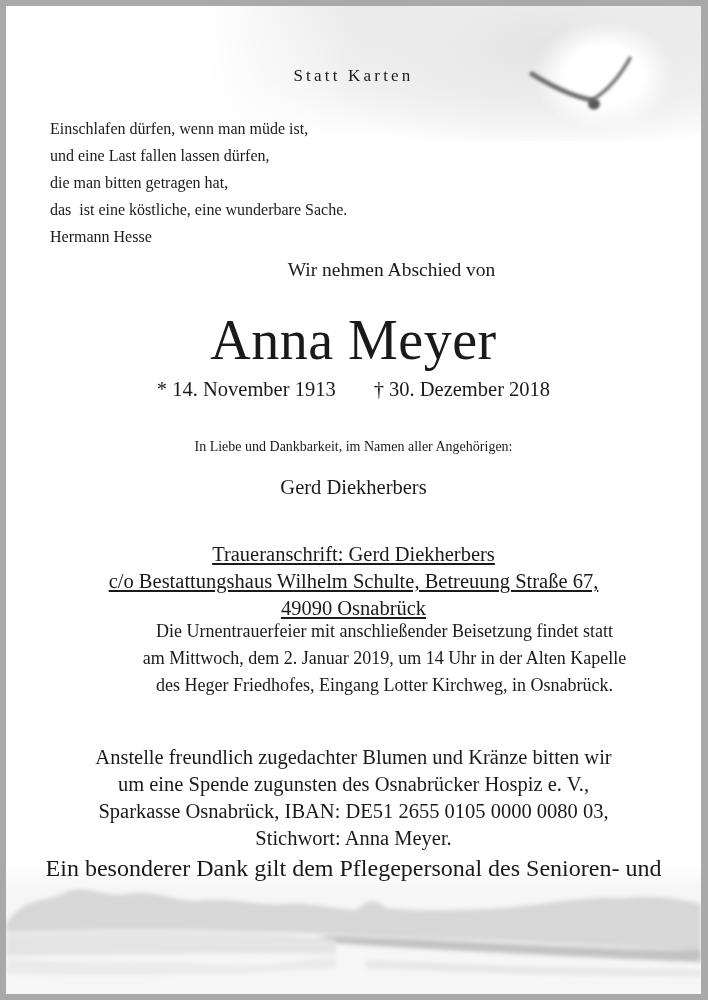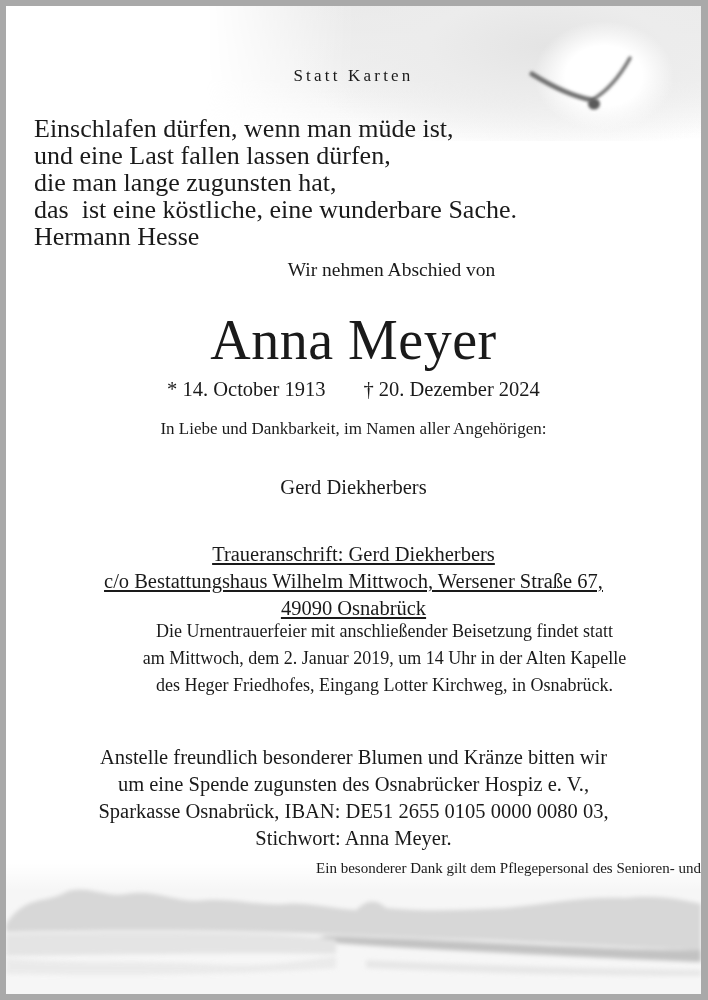--- a/index.html
+++ b/index.html
@@ -64,23 +64,23 @@
       position: absolute;
       top: 60px;
       left: 0;
       width: 695px;
       text-align: center;
       font-size: 17px;
       letter-spacing: 3.2px;
     }
     .poem {
       position: absolute;
-      left: 28px;
+      left: 44px;
       top: 109px;
-      font-size: 26px;
+      font-size: 16px;
       line-height: 27px;
     }
     .poem div { white-space: pre; }
     .center-block {
       position: absolute;
       left: 0;
       width: 695px;
       text-align: center;
     }
     .farewell {
@@ -95,22 +95,22 @@
       letter-spacing: 0.5px;
       font-family: Liberation Serif, serif;
     }
     .dates {
       top: 372px;
       font-size: 20.5px;
       word-spacing: 0;
     }
     .dates .gap { display: inline-block; width: 38px; }
     .family-intro {
-      top: 413px;
-      font-size: 17px;
+      top: 433px;
+      font-size: 14px;
     }
     .family-name {
       top: 470px;
       font-size: 20.5px;
     }
     .address {
       top: 535px;
       font-size: 20.5px;
       line-height: 27px;
       text-decoration: underline;
@@ -121,23 +121,22 @@
       line-height: 27px;
       padding-left: 31px;
     }
     .donation {
       top: 738px;
       font-size: 20.5px;
       line-height: 27px;
     }
     .thanks {
       top: 849px;
-      font-size: 15px;
-      line-height: 27px;
-      text-align: right;
+      font-size: 24px;
+      line-height: 27px;
     }
   </style>
 </head>
 <body>
 
 <div class="card">
 
   <div class="sky"></div>
 
   <svg class="bird" viewBox="0 0 110 70">
@@ -178,50 +177,50 @@
     <rect x="0" y="0" width="695" height="130" fill="url(#fade)"></rect>
   </svg>
 
   <div class="text-layer">
 
     <div class="statt">Statt Karten</div>
 
     <div class="poem">
       <div>Einschlafen dürfen, wenn man müde ist,</div>
       <div>und eine Last fallen lassen dürfen,</div>
-      <div>die man lange zugunsten hat,</div>
+      <div>die man bitten getragen hat,</div>
       <div>das  ist eine köstliche, eine wunderbare Sache.</div>
       <div>Hermann Hesse</div>
     </div>
 
     <div class="center-block farewell">Wir nehmen Abschied von</div>
 
     <div class="center-block name">Anna Meyer</div>
 
     <div class="center-block dates">
-      <span>* 14. October 1913</span><span class="gap"></span><span>† 20. Dezember 2024</span>
+      <span>* 14. November 1913</span><span class="gap"></span><span>† 30. Dezember 2018</span>
     </div>
 
     <div class="center-block family-intro">In Liebe und Dankbarkeit, im Namen aller Angehörigen:</div>
     <div class="center-block family-name">Gerd Diekherbers</div>
 
     <div class="center-block address">
       <div>Traueranschrift: Gerd Diekherbers</div>
-      <div>c/o Bestattungshaus Wilhelm Mittwoch, Wersener Straße 67,</div>
+      <div>c/o Bestattungshaus Wilhelm Schulte, Betreuung Straße 67,</div>
       <div>49090 Osnabrück</div>
     </div>
 
     <div class="center-block ceremony">
       <div>Die Urnentrauerfeier mit anschließender Beisetzung findet statt</div>
       <div>am Mittwoch, dem 2. Januar 2019, um 14 Uhr in der Alten Kapelle</div>
       <div>des Heger Friedhofes, Eingang Lotter Kirchweg, in Osnabrück.</div>
     </div>
 
     <div class="center-block donation">
-      <div>Anstelle freundlich besonderer Blumen und Kränze bitten wir</div>
+      <div>Anstelle freundlich zugedachter Blumen und Kränze bitten wir</div>
       <div>um eine Spende zugunsten des Osnabrücker Hospiz e. V.,</div>
       <div>Sparkasse Osnabrück, IBAN: DE51 2655 0105 0000 0080 03,</div>
       <div>Stichwort: Anna Meyer.</div>
     </div>
 
     <div class="center-block thanks">
       <div>Ein besonderer Dank gilt dem Pflegepersonal des Senioren- und</div>
     </div>
 
   </div>

